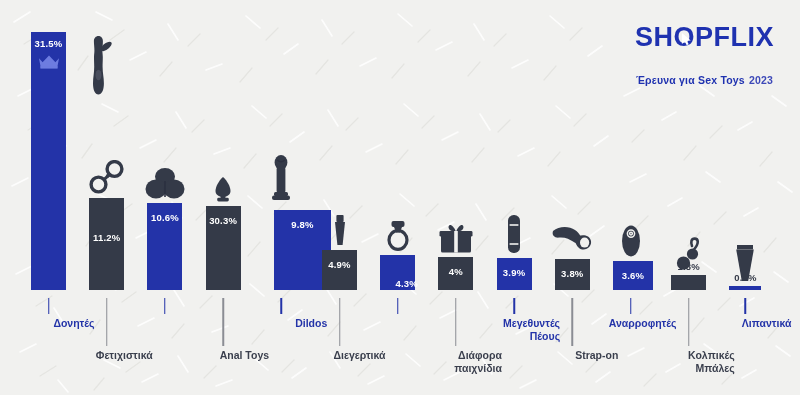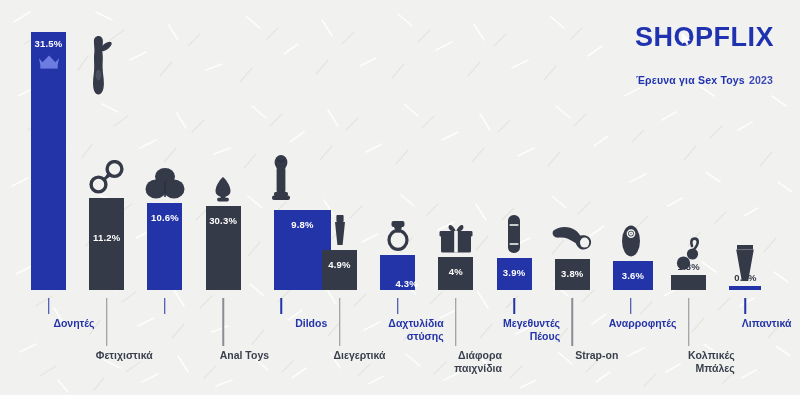--- a/index.html
+++ b/index.html
@@ -431,22 +431,20 @@
       <div class="icon-wrap" style="left: 397.7px; top: 219px;"><svg viewBox="0 0 24 32" width="24" height="32">
           <g fill="none" stroke="#343a48" stroke-width="3.2">
             <ellipse cx="12" cy="21" rx="9" ry="9.4"></ellipse>
           </g>
           <g fill="#343a48">
             <rect x="5.5" y="2" width="13" height="6" rx="2"></rect>
             <path d="M8 8 L16 8 L13.8 13.5 L10.2 13.5z"></path>
           </g>
         </svg></div>
       <div class="tick blue" style="left: 397.7px; top: 298px; height: 16px; background: rgb(35, 51, 168);"></div>
-      <div class="cat-label blue" style="left: 397.7px; top: 317px; width: 92px;">Δαχτυλίδια
-στύσης</div>
       <div class="bar-group" style="left: 438.4px; width: 35px; bottom: 105px; height: 33px;">
         <div class="bar dark" style="height: 33px; background: rgb(52, 58, 72);"></div>
         <div class="bar-value" style="top: 9px;">4%</div>
       </div>
       <div class="icon-wrap" style="left: 455.9px; top: 223px;"><svg viewBox="0 0 34 30" width="34" height="30">
           <g fill="#343a48">
             <rect x="2" y="11.5" width="30" height="18" rx="1.5"></rect>
             <rect x="0.5" y="8" width="33" height="5.6" rx="1.4"></rect>
             <path d="M17 9 C13 9 9 7 9.6 3.6 C10.2 0.6 14.4 1.6 17 9z"></path>
             <path d="M17 9 C21 9 25 7 24.4 3.6 C23.8 0.6 19.6 1.6 17 9z"></path>

